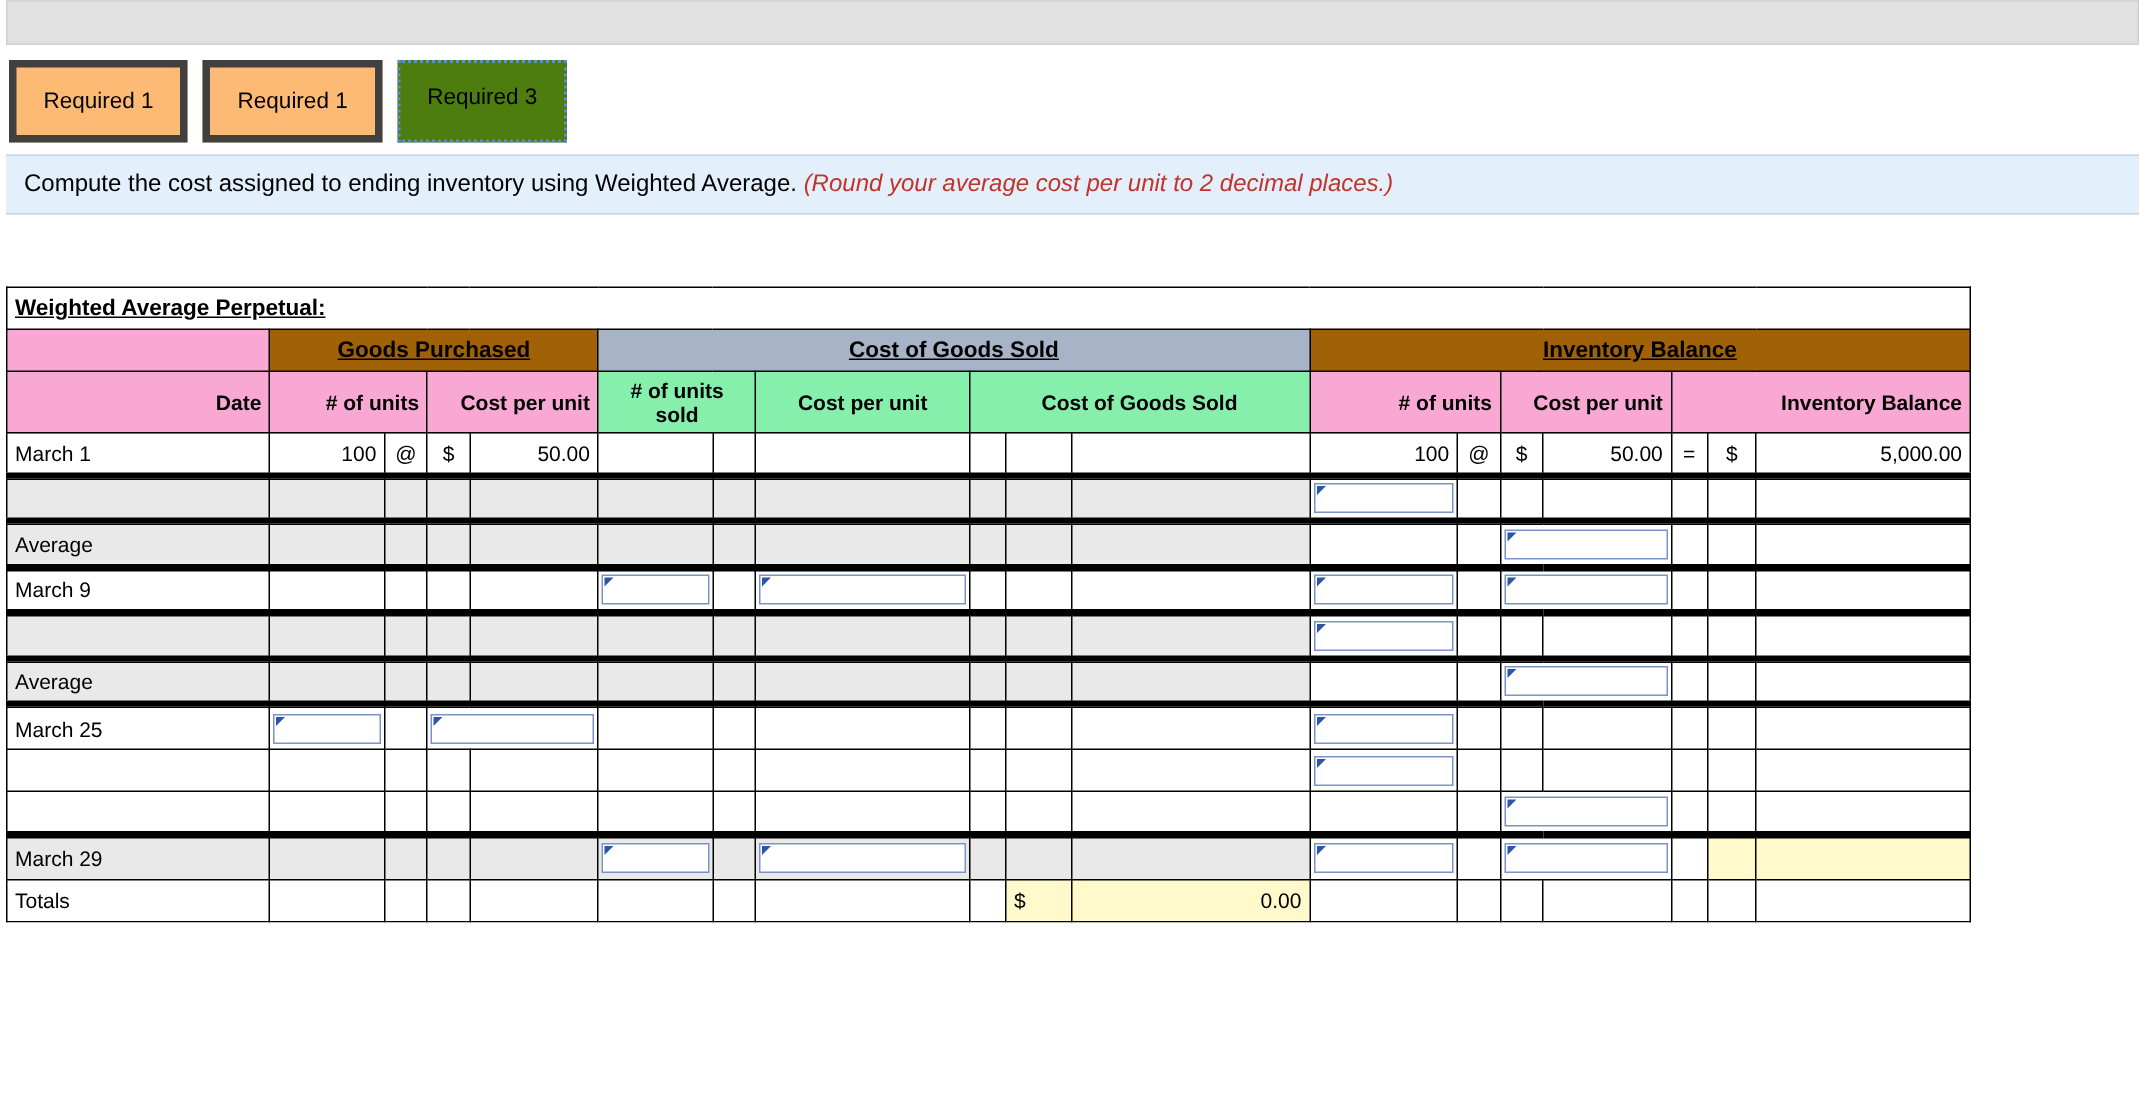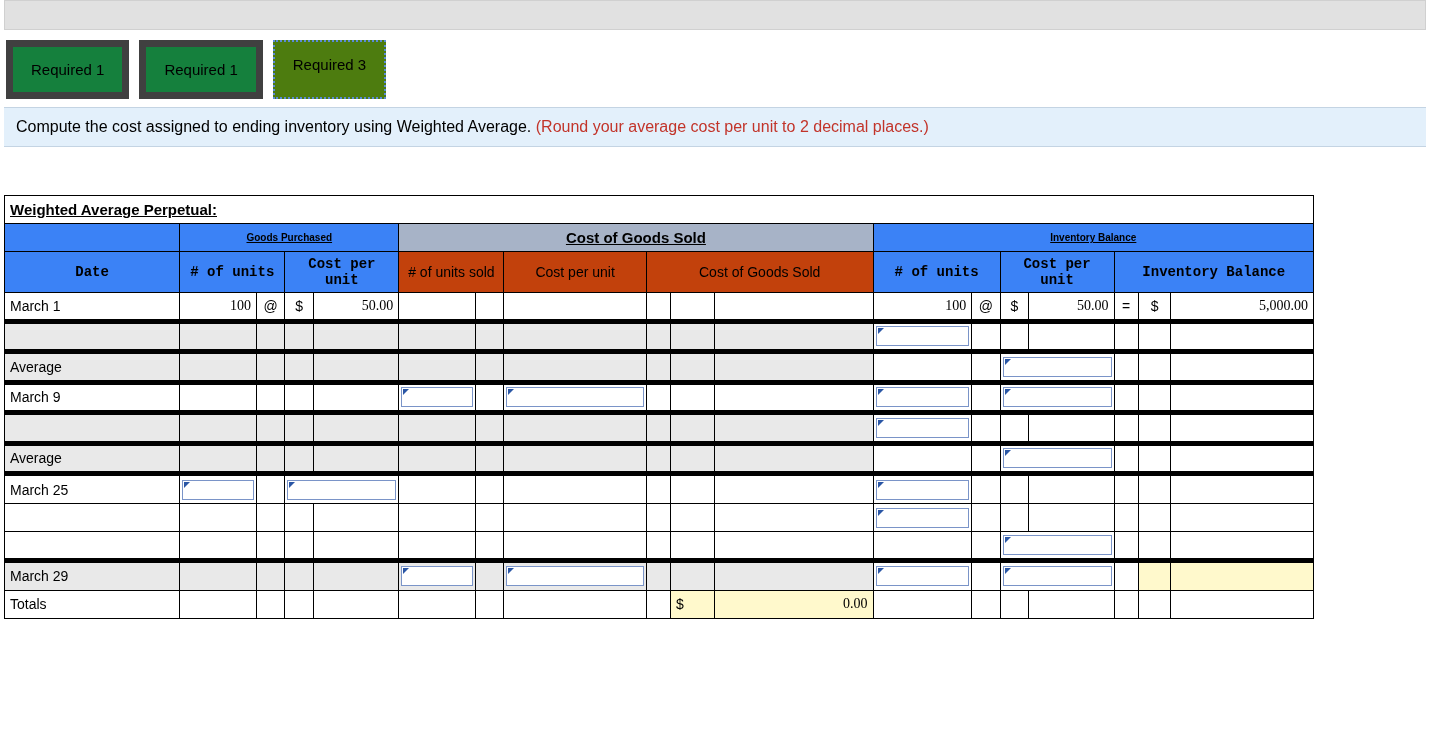--- a/index.html
+++ b/index.html
@@ -17,40 +17,40 @@
     border: 1px solid #d0d0d0;
     margin: 0 4px 10px 4px;
   }
   .tabs {
     display: flex;
     gap: 10px;
     padding: 0 6px;
     margin-bottom: 8px;
   }
   .tab {
-    border: 7px solid #404040;
-    background: #15803d;
+    border: 5px solid #404040;
+    background: #fdba74;
     padding: 14px 18px;
     font-size: 15px;
     cursor: pointer;
     user-select: none;
   }
   .tab.active {
     background: #4d7c0f;
     border: 2px dotted #5a8bd8;
   }
   .instruction {
     background: #e3f0fb;
     border-top: 1px solid #c4d4e3;
     border-bottom: 1px solid #c4d4e3;
     padding: 10px 12px;
     font-size: 16px;
     margin: 0 4px 10px 4px;
   }
-  .instruction .note { color: #c2342a; }
+  .instruction .note { color: #c2342a; font-style: italic; }
 
   .tbl-wrap { margin: 0 4px; }
   table {
     border-collapse: collapse;
     width: 100%;
     max-width: 1310px;
     table-layout: fixed;
     margin-top: 48px;
   }
   col.c-date  { width: 160px; }
@@ -79,47 +79,47 @@
     font-size: 14px;
   }
   .title-cell {
     border: 1px solid #000;
     padding: 4px 5px;
     font-weight: bold;
     text-decoration: underline;
     font-size: 15px;
   }
   .hdr-blue {
-    background: #3b82f6;
+    background: #a16207;
     text-align: center;
     font-weight: bold;
     text-decoration: underline;
-    font-size: 10px;
+    font-size: 15px;
   }
   .hdr-muted {
     background: #a7b3c7;
     text-align: center;
     font-weight: bold;
     text-decoration: underline;
     font-size: 15px;
   }
-  .sub-blue { background: #3b82f6; text-align: center; font-weight: bold; font-family: Liberation Mono, monospace; }
-  .sub-muted { background: #c2410c; text-align: center; font-weight: normal; }
+  .sub-blue { background: #f9a8d4; text-align: right; font-weight: bold; }
+  .sub-muted { background: #86efac; text-align: center; font-weight: bold; }
   .row-grey td { background: #e9e9e9; }
   .row-grey td.white { background: #ffffff; }
   .sep td {
     border: none;
     border-top: 4px solid #000;
     height: 0;
     padding: 0;
     line-height: 0;
   }
 
   .txt-l { text-align: left; }
-  .txt-r { text-align: right; font-family: Liberation Serif, serif; }
+  .txt-r { text-align: right; }
   .txt-c { text-align: center; }
 
   .inputish {
     border: 1px solid #7a94c8;
     background: #ffffff;
     height: 20px;
     padding: 1px 3px;
     position: relative;
   }
   .inputish::before {

